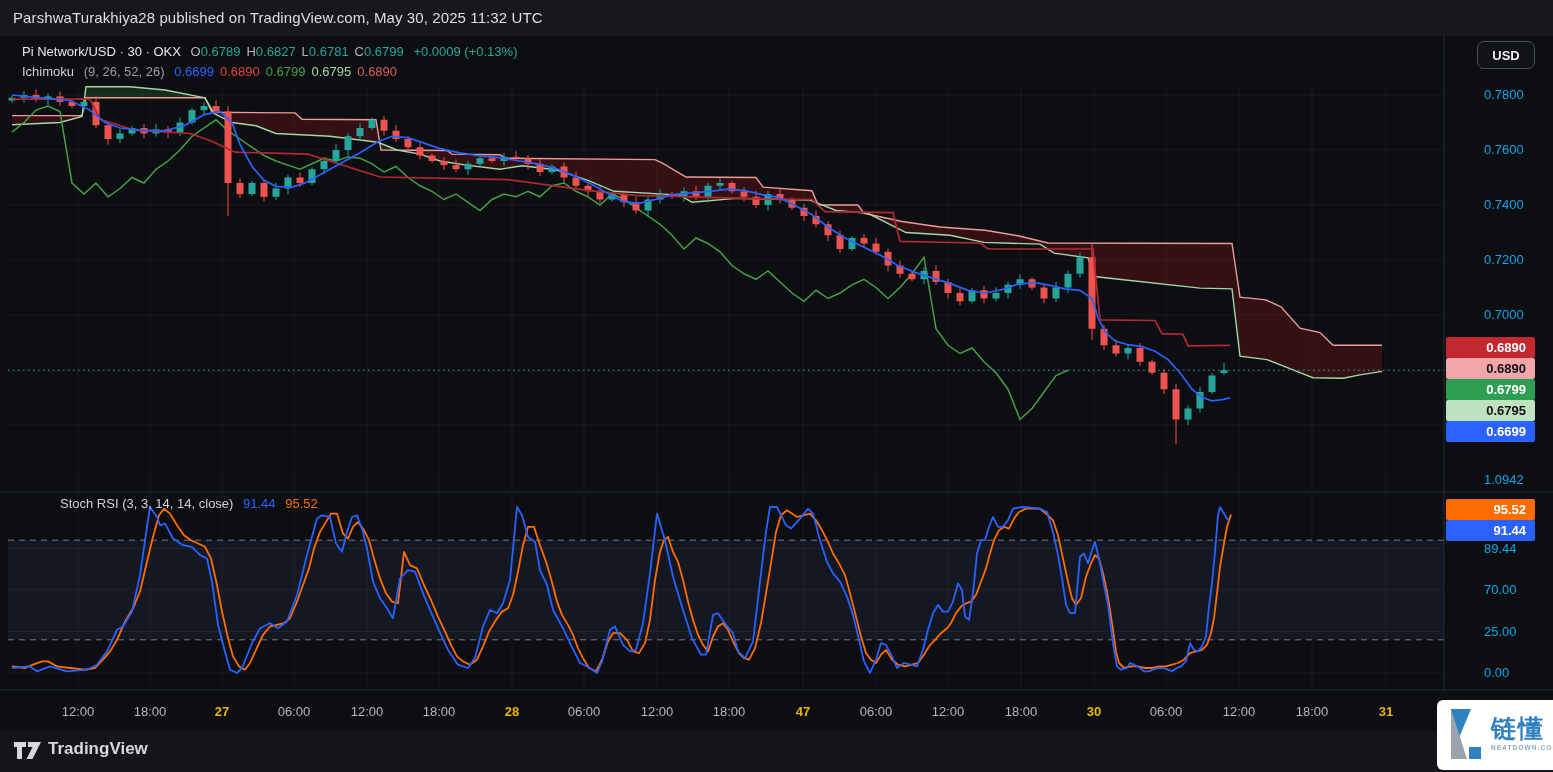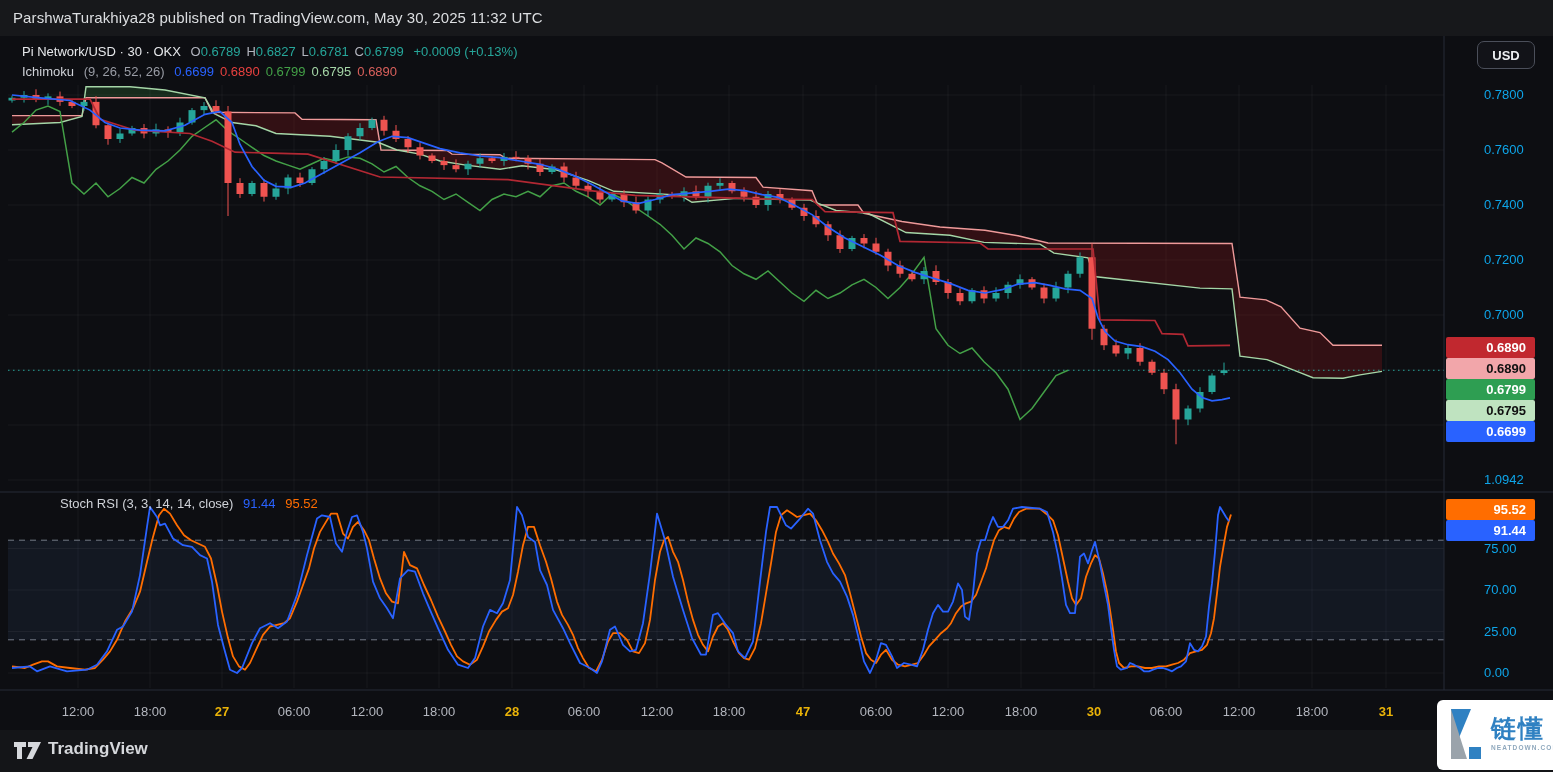--- a/index.html
+++ b/index.html
@@ -332,21 +332,21 @@
       <div class="tick" style="left: 1484px; top: 216px;">0.7200</div>
       <div class="tick" style="left: 1484px; top: 271px;">0.7000</div>
       <div class="tick" style="left: 1484px; top: 436px;">1.0942</div>
       <div class="badge" style="top: 301px; background: rgb(193, 40, 47); color: rgb(255, 255, 255);">0.6890</div>
       <div class="badge" style="top: 322px; background: rgb(242, 166, 170); color: rgb(17, 17, 17);">0.6890</div>
       <div class="badge" style="top: 343px; background: rgb(46, 158, 82); color: rgb(255, 255, 255);">0.6799</div>
       <div class="badge" style="top: 364px; background: rgb(191, 227, 192); color: rgb(17, 17, 17);">0.6795</div>
       <div class="badge" style="top: 385px; background: rgb(41, 98, 255); color: rgb(255, 255, 255);">0.6699</div>
     </div>
   <div id="stoch-scale">
-      <div class="tick" style="left: 1484px; top: 504.5px;">75.00</div>
+      <div class="tick" style="left: 1484px; top: 504.5px;">89.44</div>
       <div class="tick" style="left: 1484px; top: 546px;">70.00</div>
       <div class="tick" style="left: 1484px; top: 587.5px;">25.00</div>
       <div class="tick" style="left: 1484px; top: 629px;">0.00</div>
       <div class="sbadge" style="top: 463px; background: rgb(255, 109, 0); color: rgb(255, 255, 255);">95.52</div>
       <div class="sbadge" style="top: 484px; background: rgb(41, 98, 255); color: rgb(255, 255, 255);">91.44</div>
     </div>
   <div id="time-axis">
       <div class="tlabel" style="left: 78px;">12:00</div>
       <div class="tlabel" style="left: 150px;">18:00</div>
       <div class="tlabel bold" style="left: 222px;">27</div>

